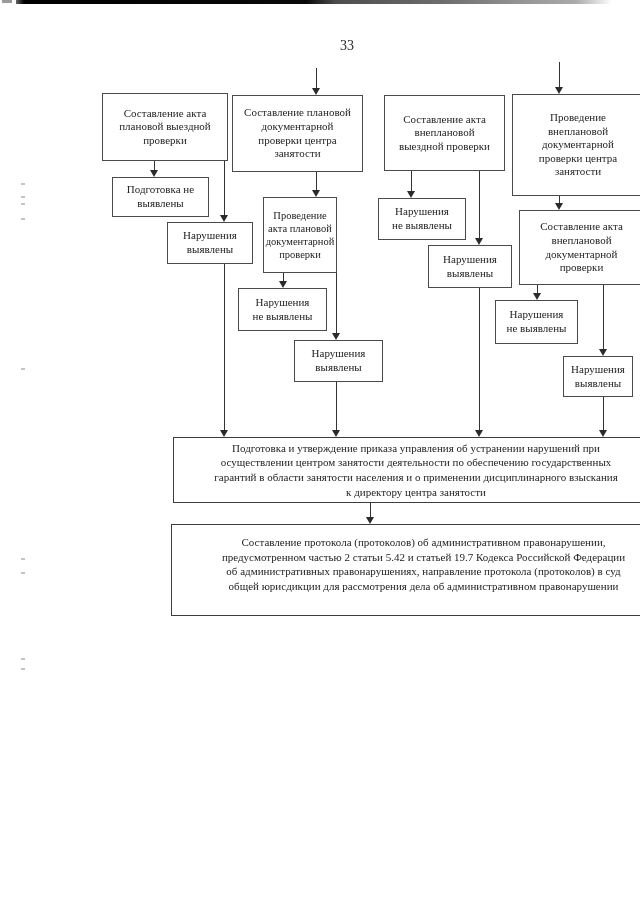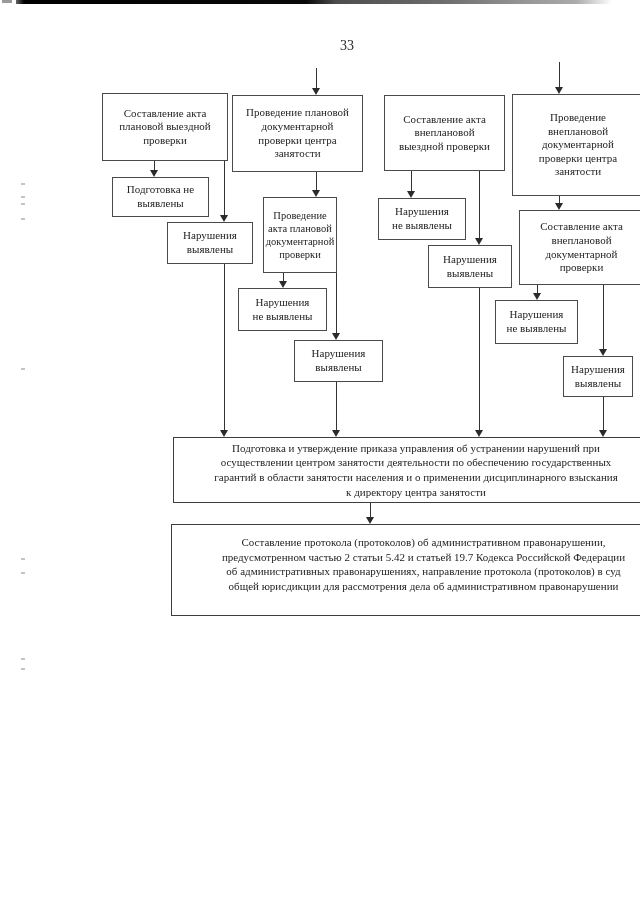--- a/index.html
+++ b/index.html
@@ -106,21 +106,21 @@
   <div class="page-number">33</div>
 
   <div class="box small a1">Составление акта
 плановой выездной
 проверки</div>
   <div class="box small a2">Подготовка не
 выявлены</div>
   <div class="box small a3">Нарушения
 выявлены</div>
 
-  <div class="box small b1">Проведение плановой
+  <div class="box small b1">Составление плановой
 документарной
 проверки центра
 занятости</div>
   <div class="box small b2">Проведение
 акта плановой
 документарной
 проверки</div>
   <div class="box small b3">Нарушения
 не выявлены</div>
   <div class="box small b4">Нарушения

